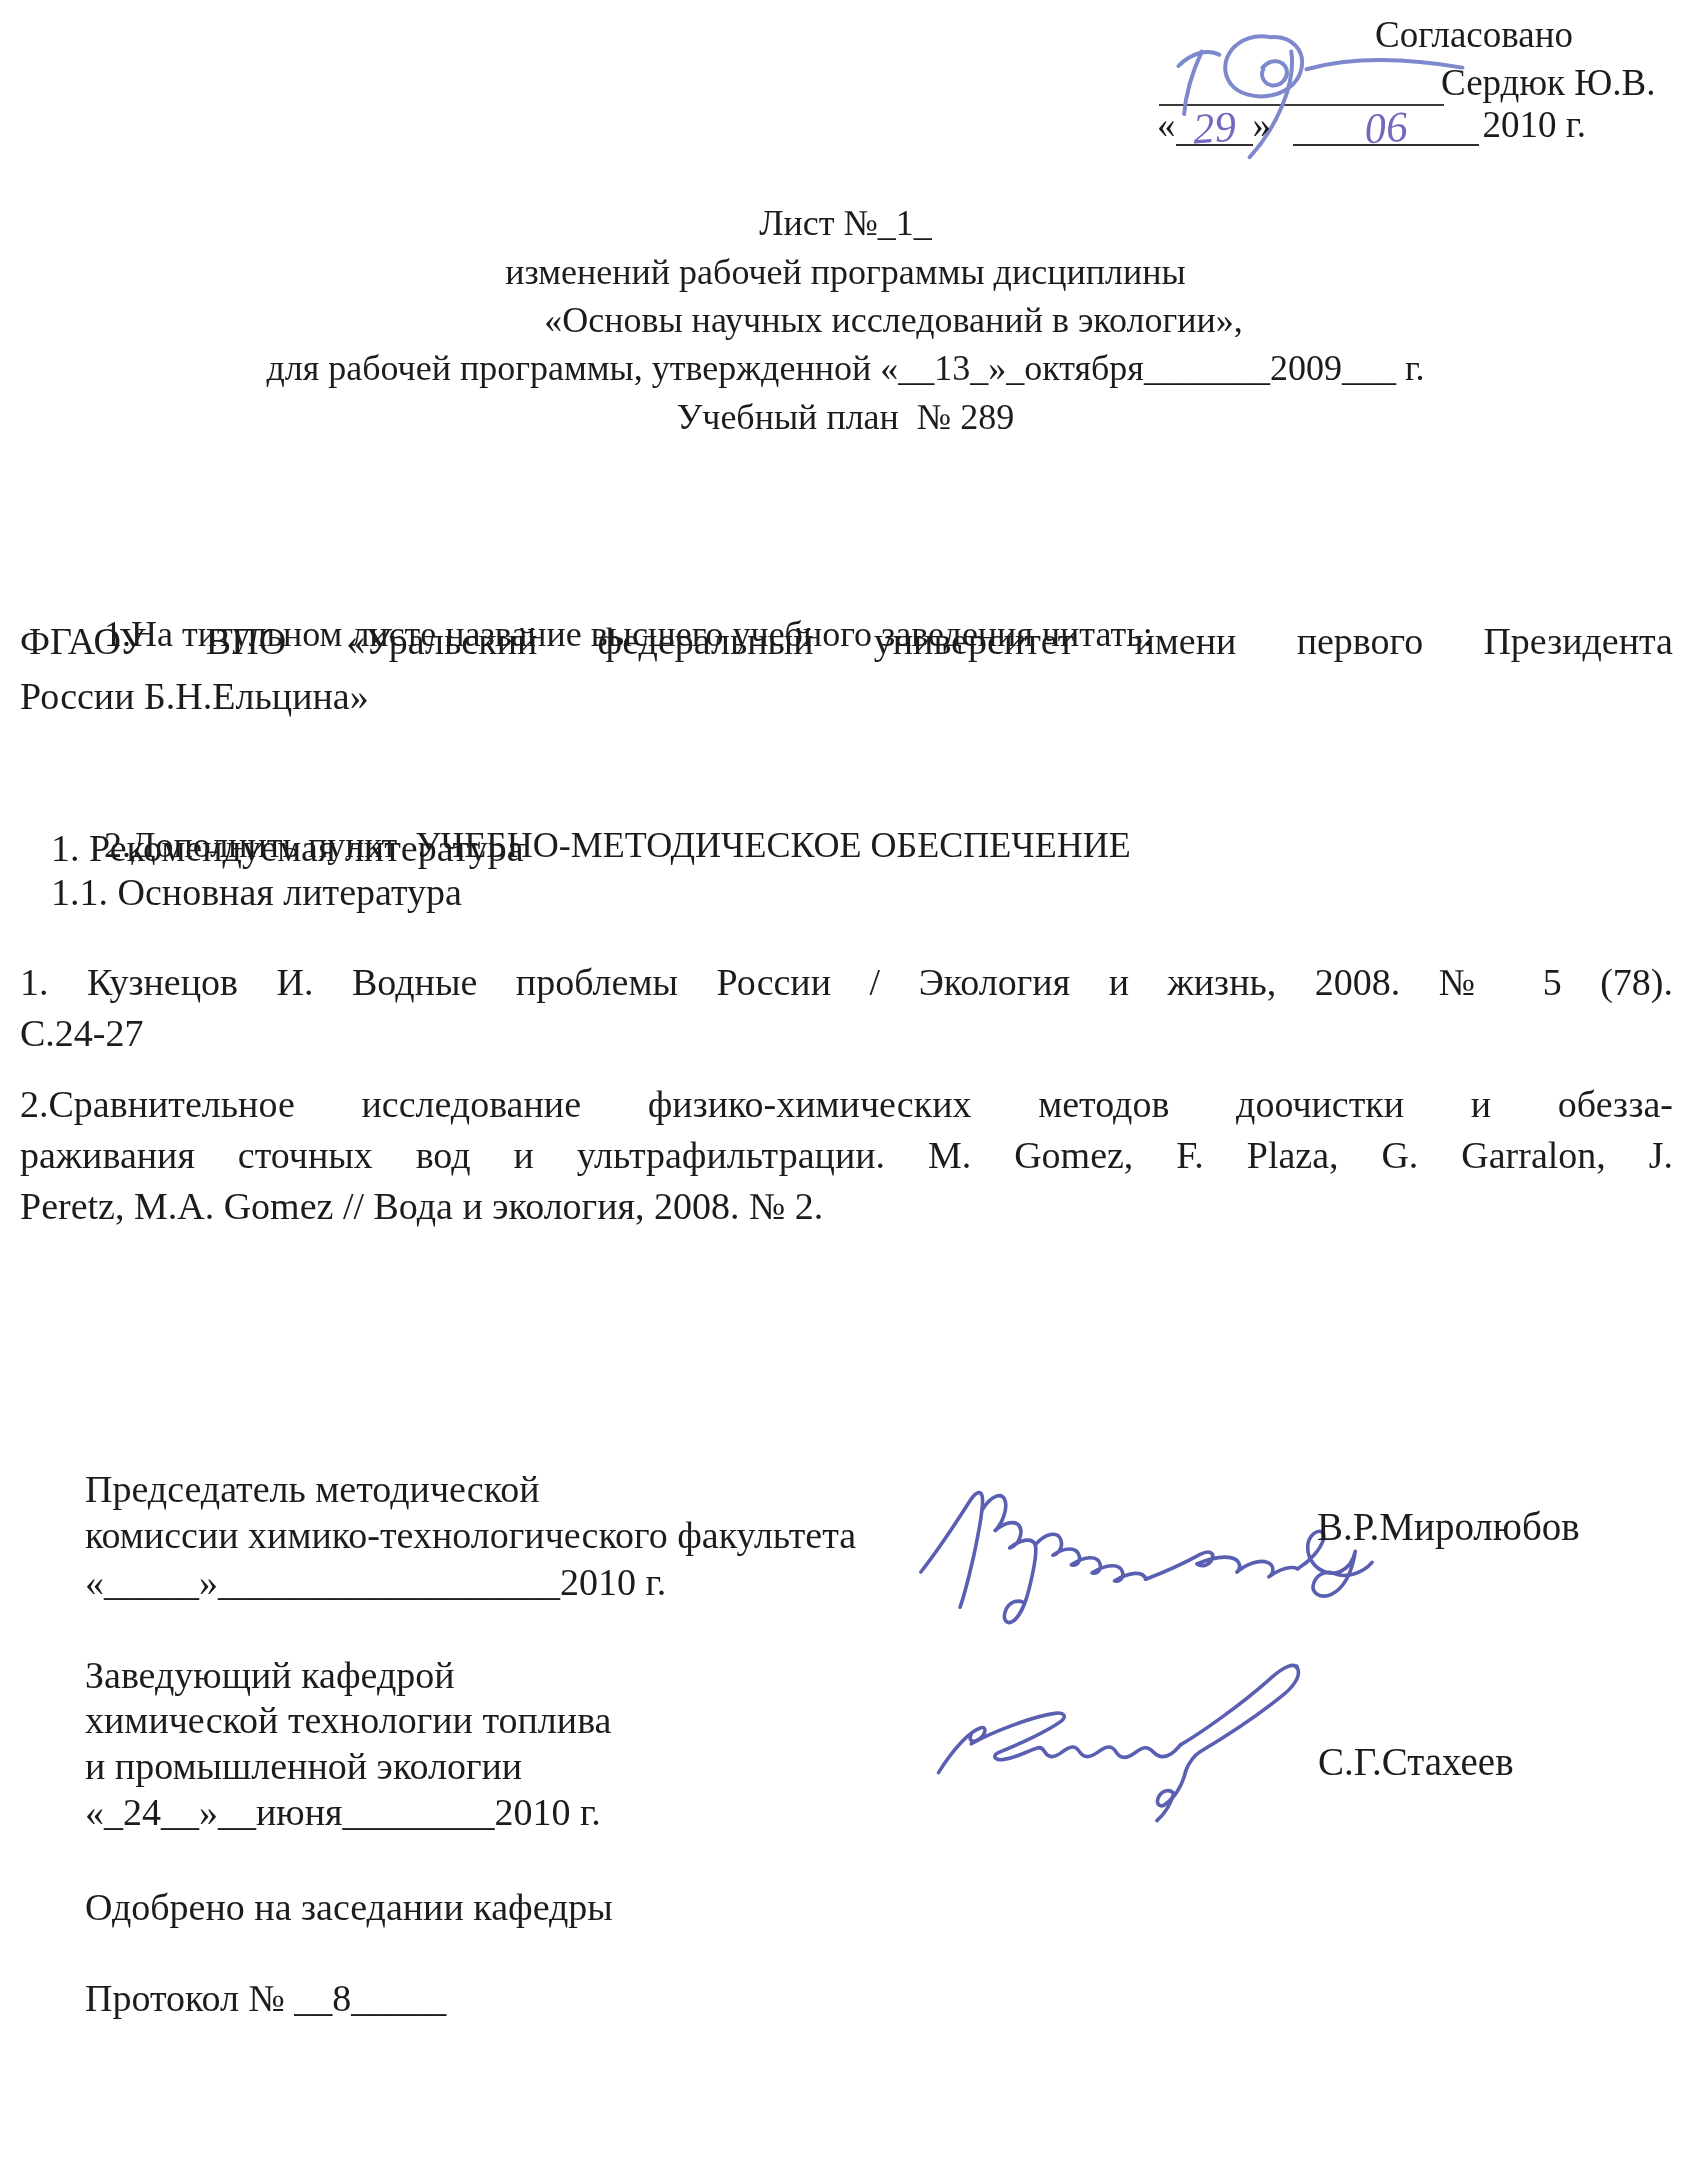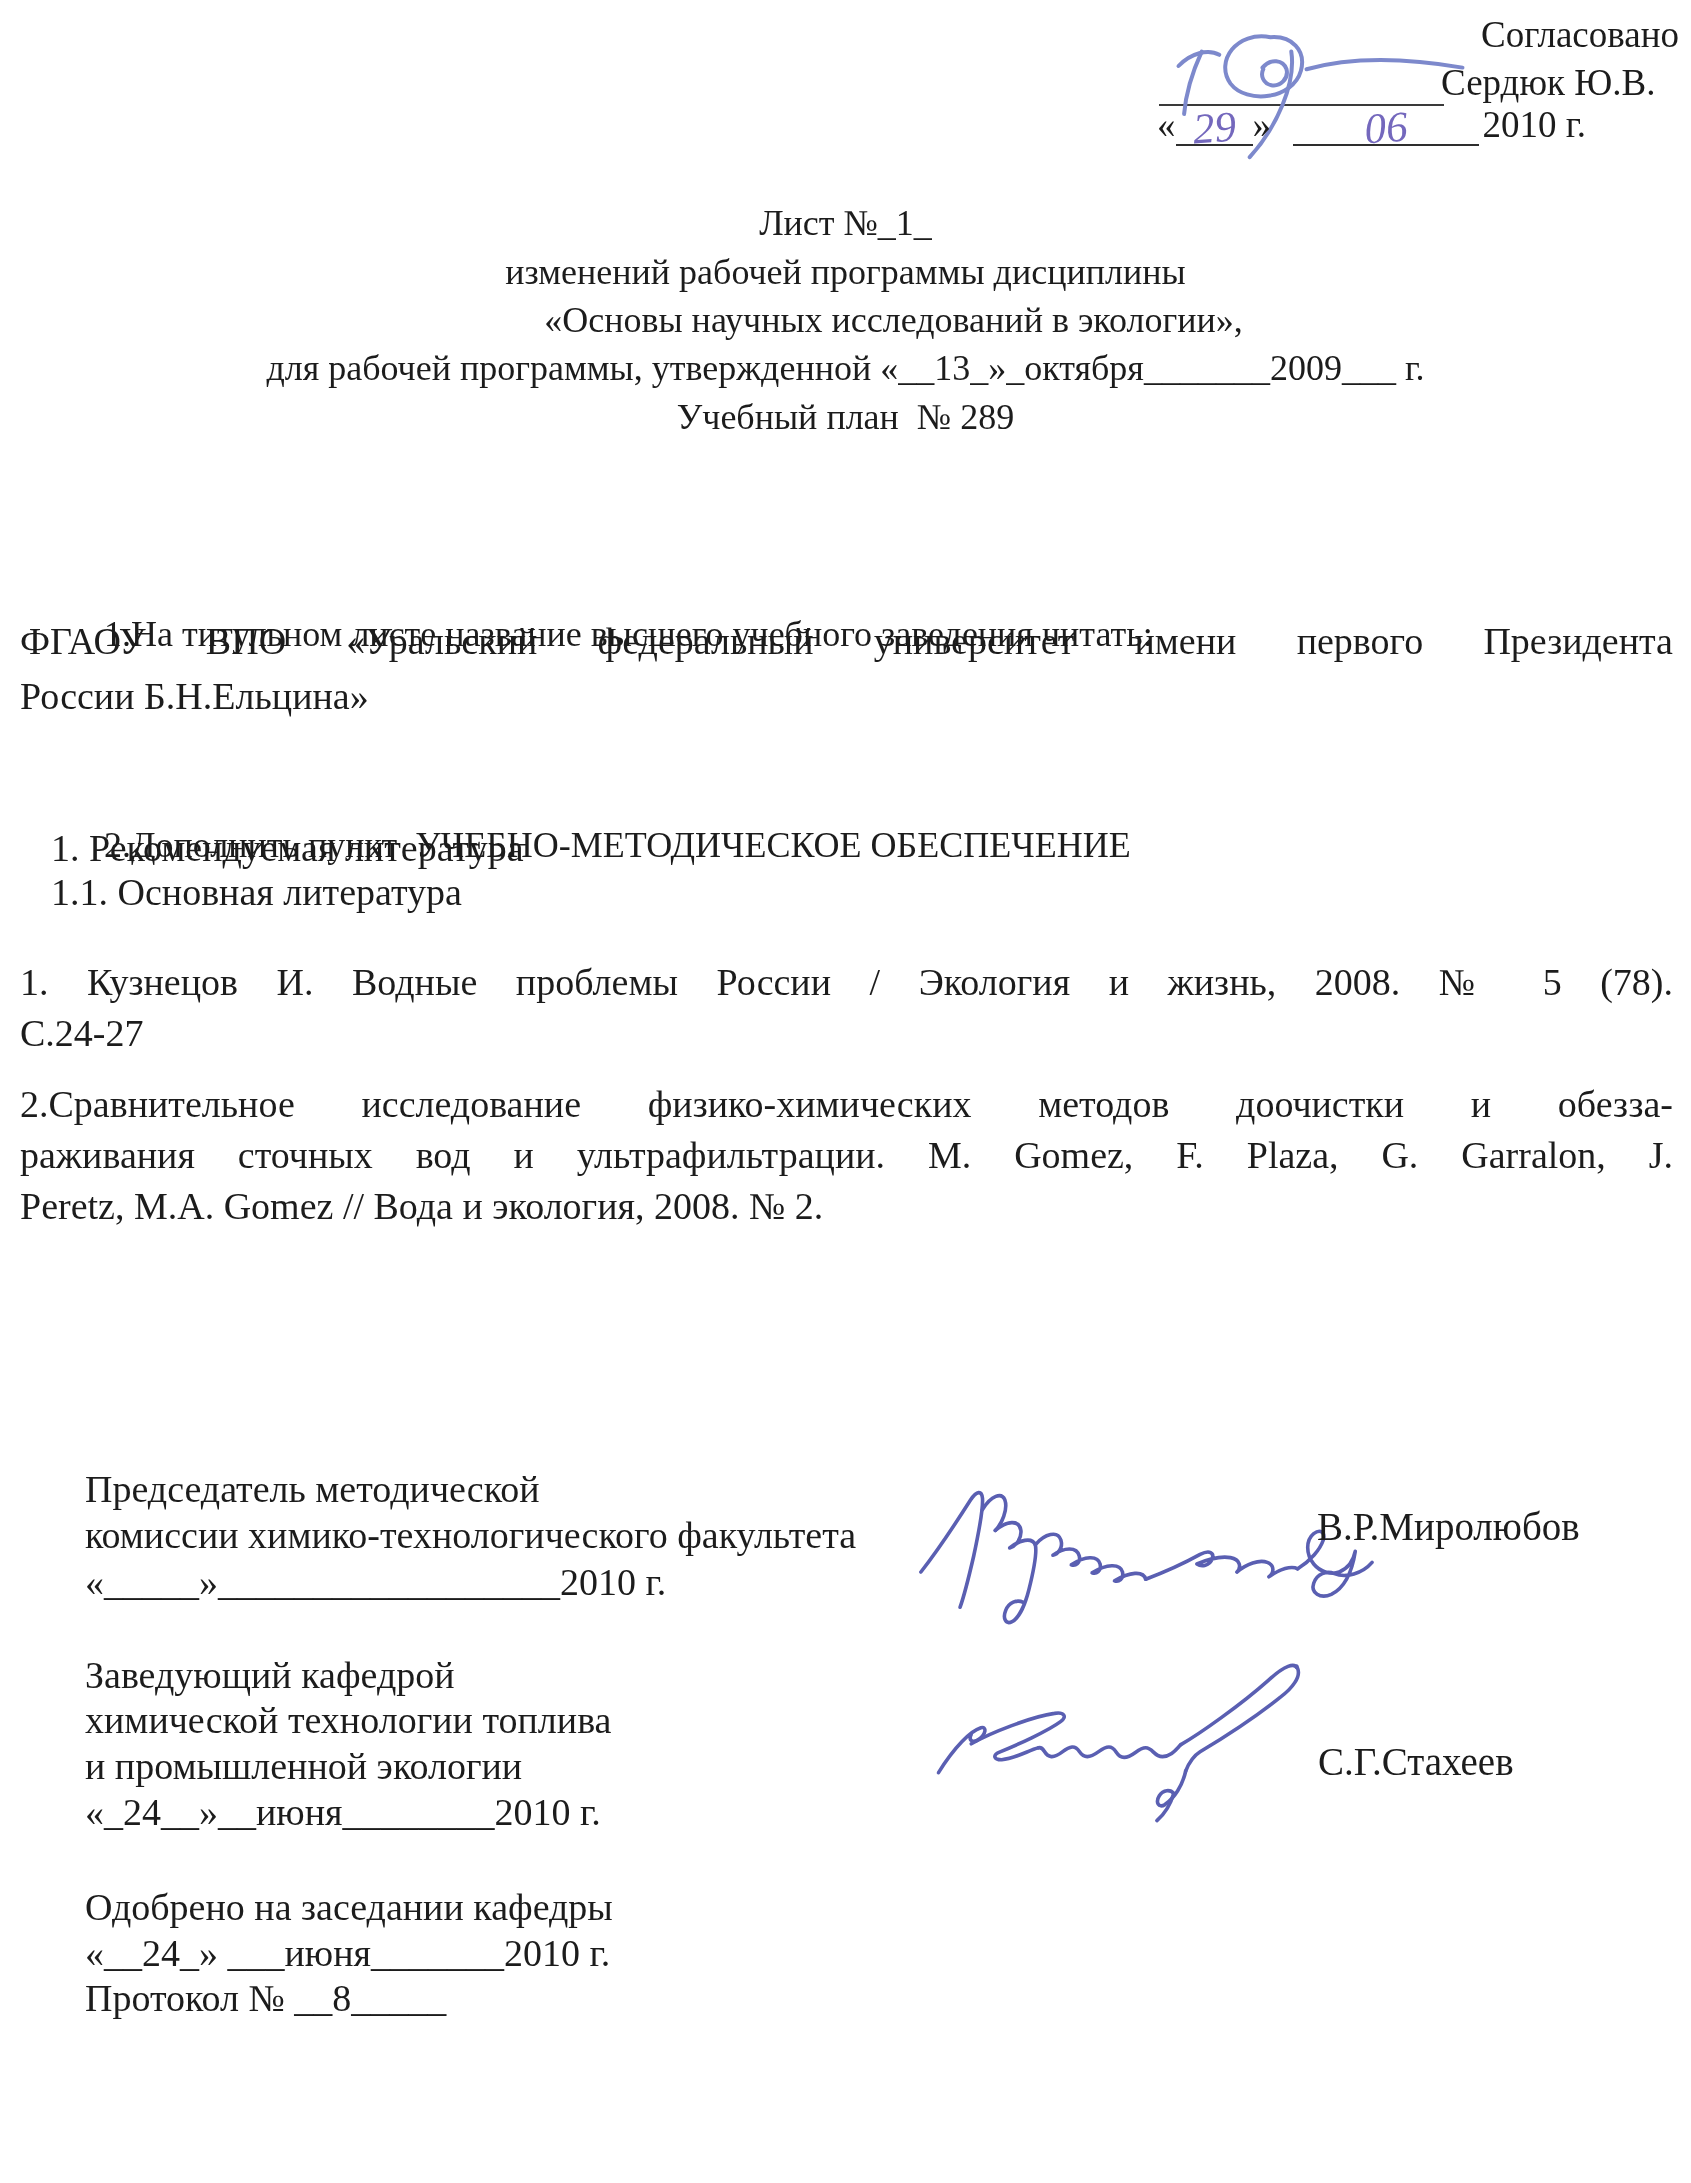--- a/index.html
+++ b/index.html
@@ -35,21 +35,21 @@
   
   .sig-block-line{left:85px;font-size:38px;white-space:pre;}
   .name{font-size:39px;white-space:pre;font-family:Liberation Serif, serif;}
   svg{overflow:visible;}
 </style>
 </head>
 <body>
 
 <div class="page">
 
-  <div class="abs t-label" style="left:1481px;top:13px">Согласовано</div>
+  <div class="abs t-label" style="left:1375px;top:13px">Согласовано</div>
 
   <div class="sig-underline" style="left:1159px;top:72px;width:285px"></div>
 
   <svg class="abs" style="left:1142px;top:17.6px" width="345" height="144" viewBox="0 0 430 180">
     <g fill="none" stroke-width="5" stroke-linecap="round" stroke-linejoin="round" stroke="#7d89cc">
       <path d="M45,60 C60,44 82,38 96,46"></path>
       <path d="M74,42 C63,66 54,96 52,120"></path>
       <path d="M160,24 C118,16 90,54 110,82 C130,108 188,102 198,66 C205,40 186,22 160,24"></path>
       <path d="M150,62 C160,50 176,52 180,64 C183,76 172,86 161,84 C151,82 147,72 151,64"></path>
       <path d="M205,64 C262,48 330,50 400,62"></path>
@@ -125,17 +125,16 @@
       <path d="M308,117 C332,103 382,68 418,36 C438,18 450,14 454,22 C458,32 448,46 432,58 C402,82 362,108 332,126 C324,131 318,140 314,150"></path>
       <path d="M452,20 l1,-1"></path>
       <path d="M314,150 C310,168 300,184 288,192 C280,197 276,189 281,181 C286,173 295,173 299,178"></path>
       <path d="M299,178 C295,192 287,204 278,212"></path>
     </g>
   </svg>
 
   <div class="abs name" style="left:1318px;top:1739px">С.Г.Стахеев</div>
 
   <div class="abs sig-block-line" style="top:1885px">Одобрено на заседании кафедры</div>
-  <div class="abs sig-block-line" style="top:1931px">«__24_» ___июня_______2010 г.</div>
   <div class="abs sig-block-line" style="top:1976px">Протокол № __8_____</div>
 
 </div>
 
 
 </body></html>

